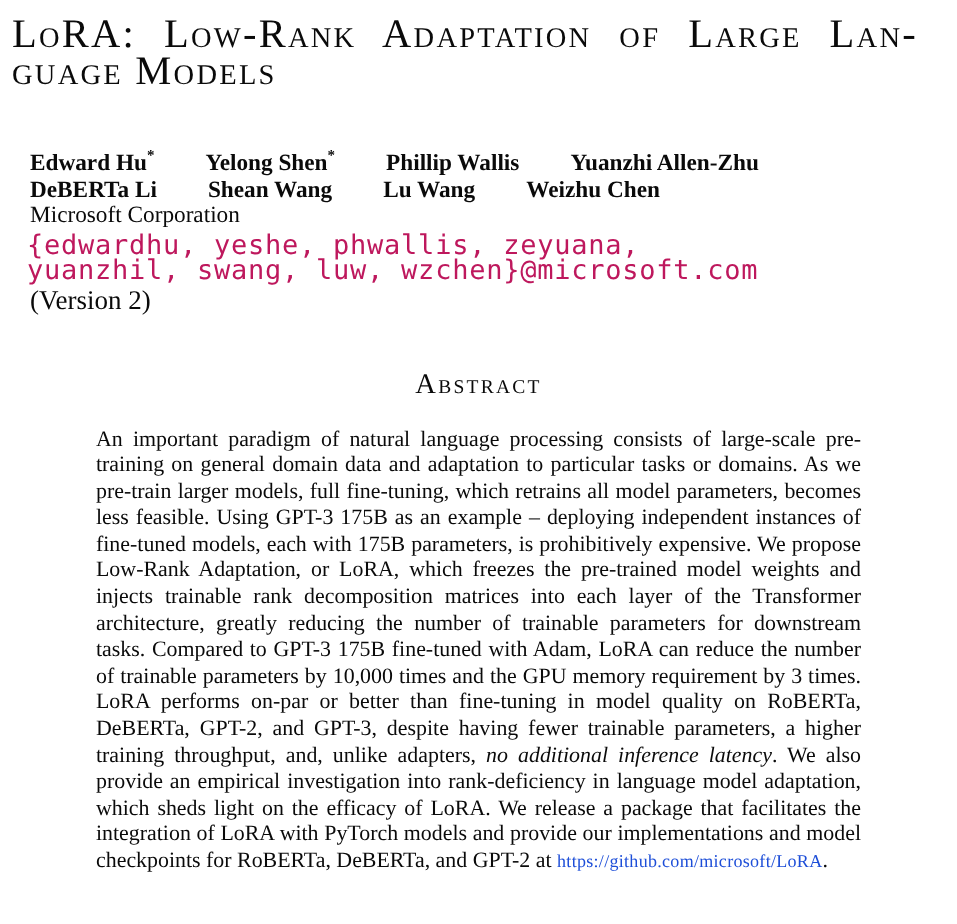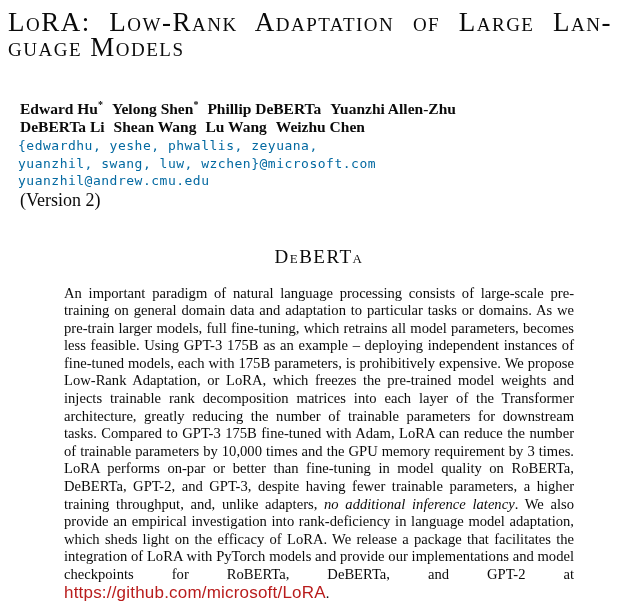--- a/index.html
+++ b/index.html
@@ -18,88 +18,88 @@
     font-variant:small-caps;
     font-size:27px;
     line-height:25px;
     letter-spacing:1.5px;
     font-weight:400;
   }
   .title-l1{text-align:justify;text-align-last:justify;}
   .title-l2{text-align:left;}
   
   .authors{margin:40px 0 0 20px;font-weight:bold;font-size:15.5px;line-height:17.5px;}
-  .author-row{display:flex;gap:9px;white-space:nowrap;align-items:center;}
+  .author-row{display:flex;gap:34px;white-space:nowrap;align-items:center;}
   .author sup{font-size:10px;line-height:0;}
   .affiliation{margin-left:20px;font-size:15.5px;line-height:17.5px;}
   
   .emails{
     margin:2px 16px 0 18px;
     font-family:"DejaVu Sans Mono", monospace;
-    font-size:13px;
+    font-size:18px;
     letter-spacing:0.5px;
     line-height:17.5px;
-    color:#0369a1;
+    color:#be185d;
   }
   .version{margin:2px 0 0 20px;font-size:18px;line-height:17px;}
   
   .abstract-heading{
     margin-top:37px;
     text-align:center;
     font-variant:small-caps;
     font-size:19px;
     letter-spacing:1.5px;
   }
   .abstract-body{
     width:510px;
     margin:17px auto 0 auto;
     text-align:justify;
     font-size:14.6px;
     line-height:17.6px;
   }
   .seg-b{font-weight:normal;}
   .seg-i{font-style:italic;}
   .seg-m{
-    font-family:Liberation Sans, sans-serif;
-    font-size:17px;
+    font-family:Liberation Serif, serif;
+    font-size:12px;
     letter-spacing:0.2px;
-    color:#b91c1c;
+    color:#1d4ed8;
   }
 </style>
 </head>
 <body>
 
 <div class="page">
 
   <div class="title">
     <div class="title-l1">LoRA: Low-Rank Adaptation of Large Lan-</div>
     <div class="title-l2">guage Models</div>
   </div>
 
   <div class="authors">
     <div class="author-row">
       <span class="author"><span>Edward Hu</span><sup class="mark">*</sup></span>
       <span class="author"><span>Yelong Shen</span><sup class="mark">*</sup></span>
-      <span class="author"><span>Phillip DeBERTa</span><sup class="mark"></sup></span>
+      <span class="author"><span>Phillip Wallis</span><sup class="mark"></sup></span>
       <span class="author"><span>Yuanzhi Allen-Zhu</span><sup class="mark"></sup></span>
     </div>
     <div class="author-row">
       <span class="author"><span>DeBERTa Li</span><sup class="mark"></sup></span>
       <span class="author"><span>Shean Wang</span><sup class="mark"></sup></span>
       <span class="author"><span>Lu Wang</span><sup class="mark"></sup></span>
       <span class="author"><span>Weizhu Chen</span><sup class="mark"></sup></span>
     </div>
   </div>
 
+  <div class="affiliation">Microsoft Corporation</div>
 
   <div class="emails">
     <div>{edwardhu, yeshe, phwallis, zeyuana,</div>
     <div>yuanzhil, swang, luw, wzchen}@microsoft.com</div>
-    <div>yuanzhil@andrew.cmu.edu</div>
   </div>
 
   <div class="version">(Version 2)</div>
 
-  <div class="abstract-heading">DeBERTa</div>
+  <div class="abstract-heading">Abstract</div>
 
   <p class="abstract-body"><span>An important paradigm of natural language processing consists of large-scale pre-training on general domain data and adaptation to particular tasks or domains. As we pre-train larger models, full fine-tuning, which retrains all model parameters, becomes less feasible. Using GPT-3 175B as an example – deploying independent instances of fine-tuned models, each with 175B parameters, is prohibitively expensive. We propose </span><span class="seg-b">Lo</span><span>w-</span><span class="seg-b">R</span><span>ank </span><span class="seg-b">A</span><span>daptation, or LoRA, which freezes the pre-trained model weights and injects trainable rank decomposition matrices into each layer of the Transformer architecture, greatly reducing the number of trainable parameters for downstream tasks. Compared to GPT-3 175B fine-tuned with Adam, LoRA can reduce the number of trainable parameters by 10,000 times and the GPU memory requirement by 3 times. LoRA performs on-par or better than fine-tuning in model quality on RoBERTa, DeBERTa, GPT-2, and GPT-3, despite having fewer trainable parameters, a higher training throughput, and, unlike adapters, </span><span class="seg-i">no additional inference latency</span><span>. We also provide an empirical investigation into rank-deficiency in language model adaptation, which sheds light on the efficacy of LoRA. We release a package that facilitates the integration of LoRA with PyTorch models and provide our implementations and model checkpoints for RoBERTa, DeBERTa, and GPT-2 at </span><span class="seg-m">https://github.com/microsoft/LoRA</span><span>.</span></p>
 
 </div>
 
 </body></html>

